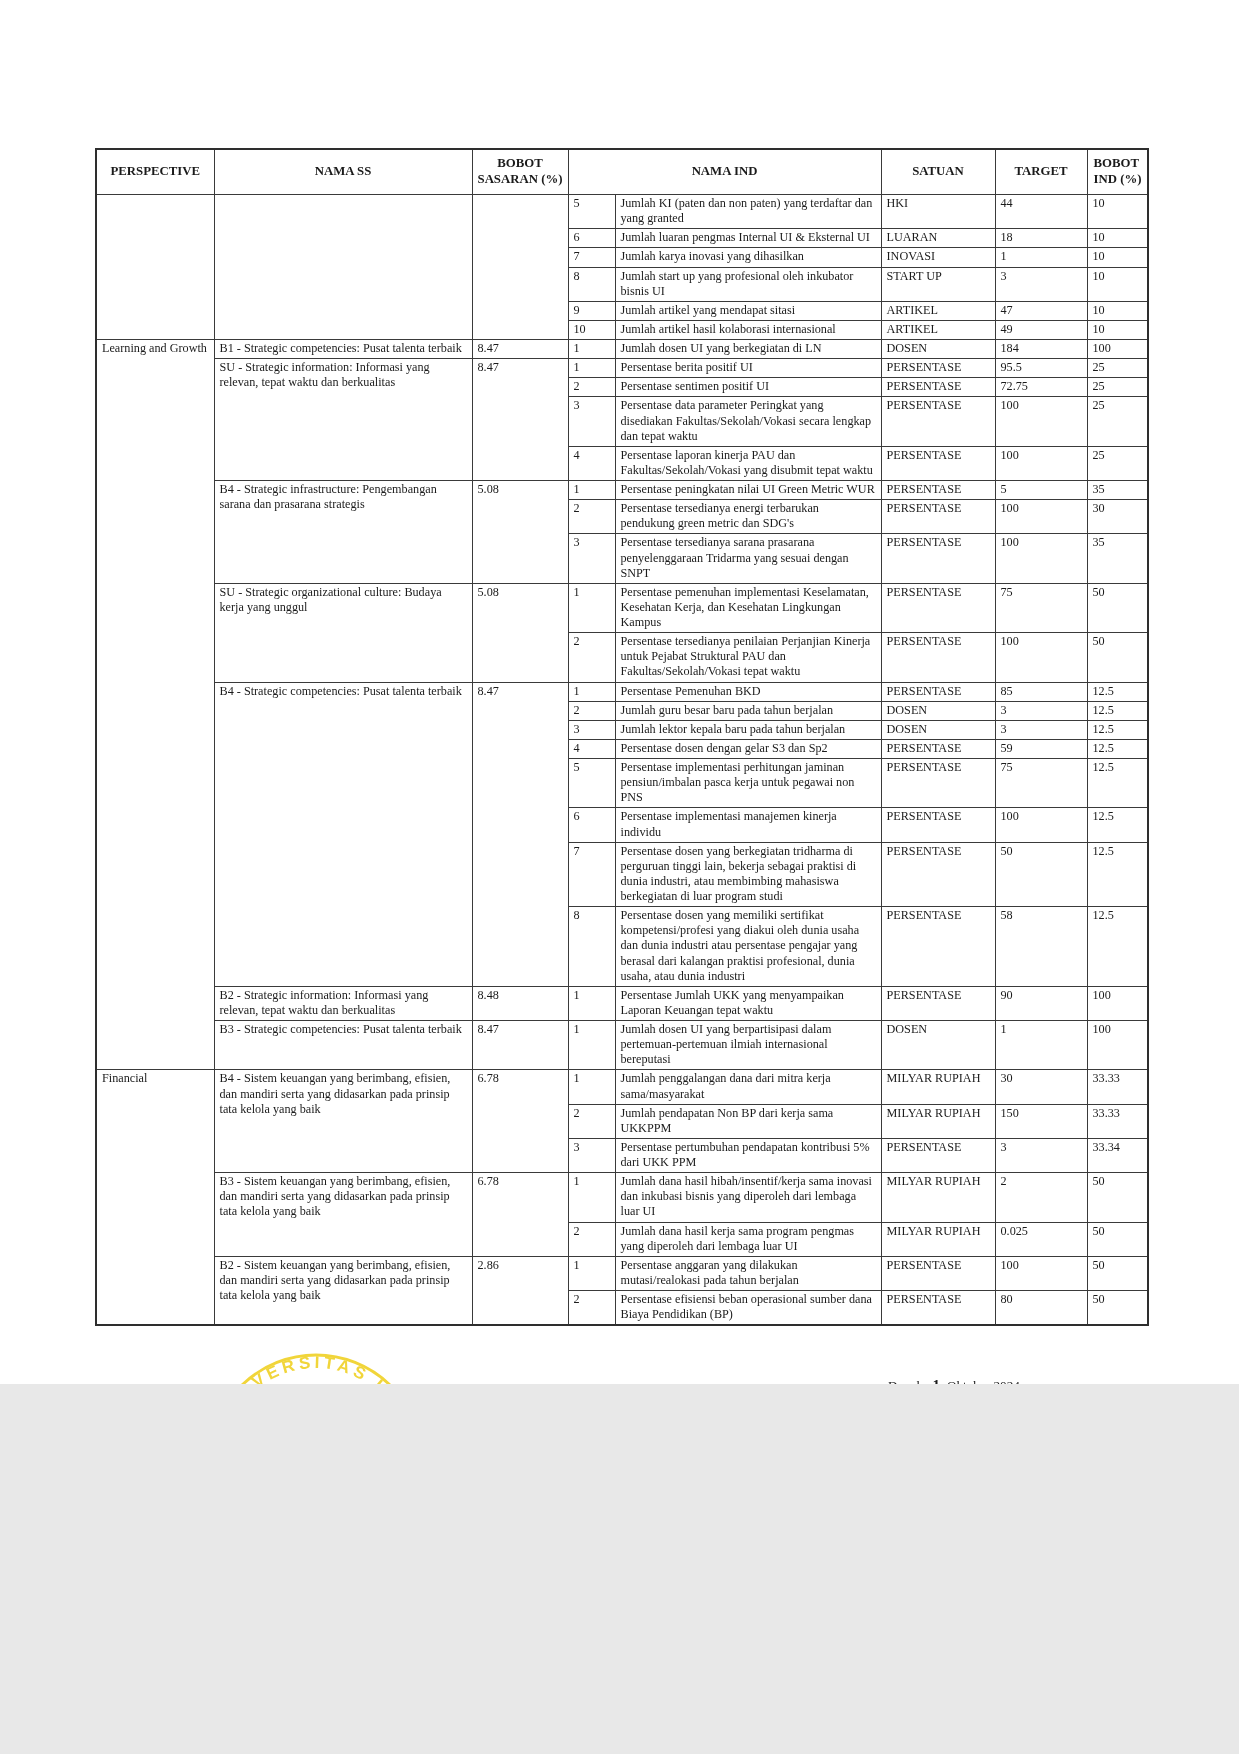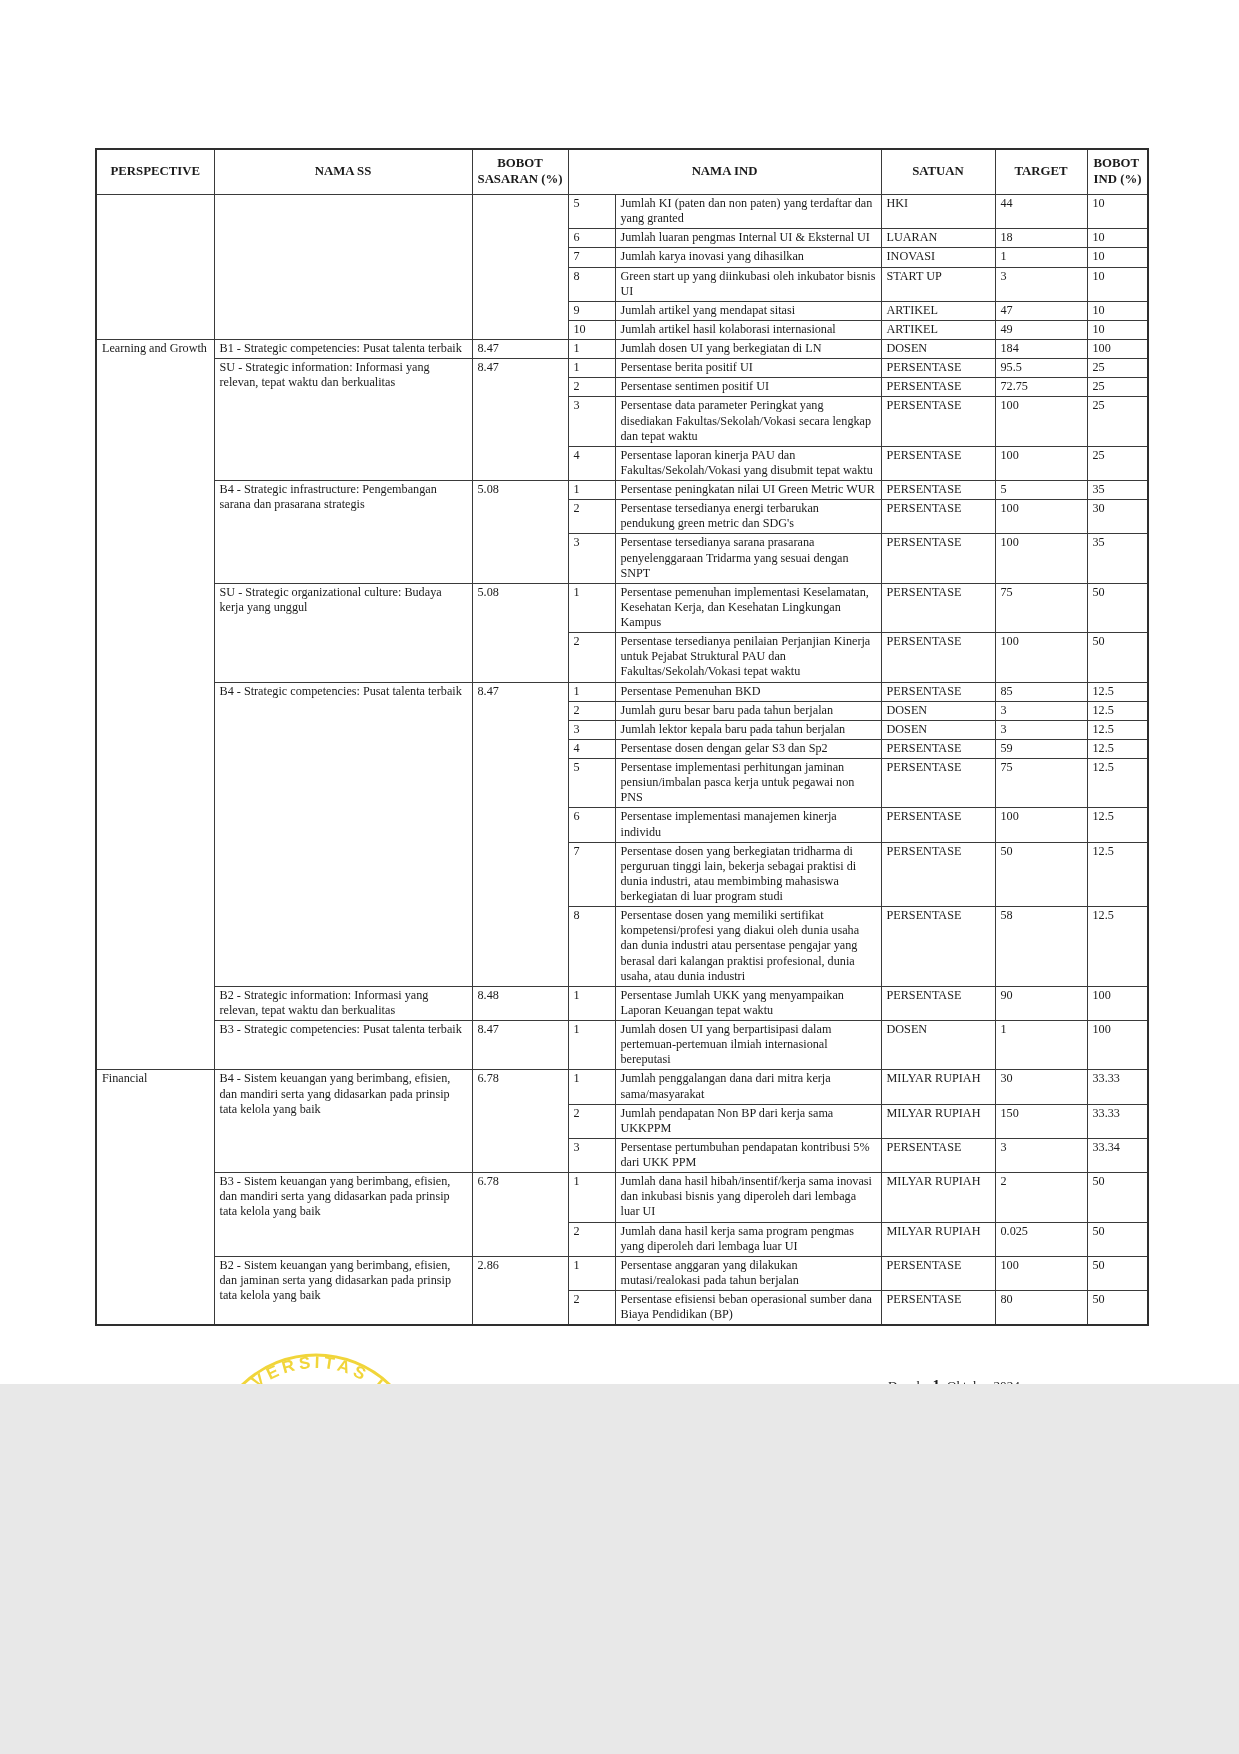--- a/index.html
+++ b/index.html
@@ -80,21 +80,21 @@
         </tr>
         <tr>
           <td class="c">7</td>
           <td>Jumlah karya inovasi yang dihasilkan</td>
           <td class="c">INOVASI</td>
           <td class="c">1</td>
           <td class="c">10</td>
         </tr>
         <tr>
           <td class="c">8</td>
-          <td>Green start up yang diinkubasi oleh inkubator bisnis UI</td>
+          <td>Jumlah start up yang profesional oleh inkubator bisnis UI</td>
           <td class="c">START UP</td>
           <td class="c">3</td>
           <td class="c">10</td>
         </tr>
         <tr>
           <td class="c">9</td>
           <td>Jumlah artikel yang mendapat sitasi</td>
           <td class="c">ARTIKEL</td>
           <td class="c">47</td>
           <td class="c">10</td>
@@ -295,21 +295,21 @@
           <td class="c">50</td>
         </tr>
         <tr>
           <td class="c">2</td>
           <td>Jumlah dana hasil kerja sama program pengmas yang diperoleh dari lembaga luar UI</td>
           <td class="c">MILYAR RUPIAH</td>
           <td class="c">0.025</td>
           <td class="c">50</td>
         </tr>
         <tr>
-          <td class="ssname" rowspan="2">B2 - Sistem keuangan yang berimbang, efisien, dan jaminan serta yang didasarkan pada prinsip tata kelola yang baik</td>
+          <td class="ssname" rowspan="2">B2 - Sistem keuangan yang berimbang, efisien, dan mandiri serta yang didasarkan pada prinsip tata kelola yang baik</td>
           <td class="c" rowspan="2">2.86</td>
           <td class="c">1</td>
           <td>Persentase anggaran yang dilakukan mutasi/realokasi pada tahun berjalan</td>
           <td class="c">PERSENTASE</td>
           <td class="c">100</td>
           <td class="c">50</td>
         </tr>
         <tr>
           <td class="c">2</td>
           <td>Persentase efisiensi beban operasional sumber dana Biaya Pendidikan (BP)</td>

